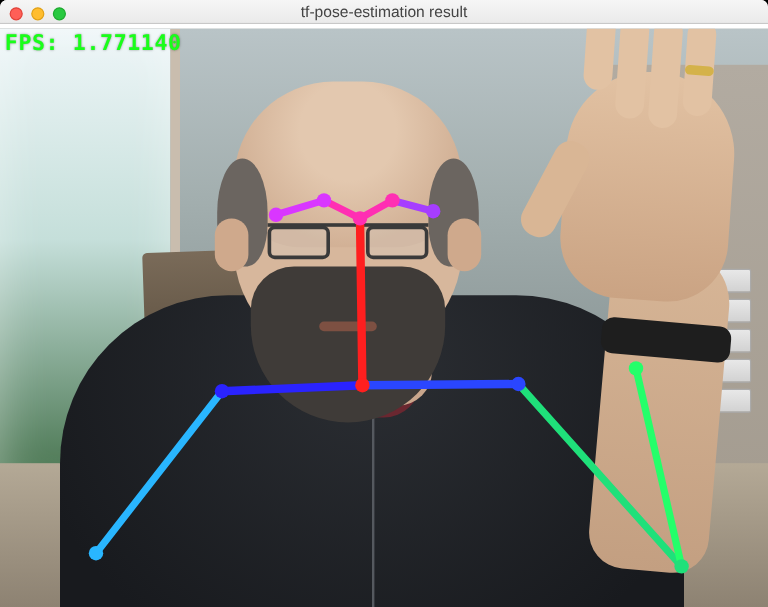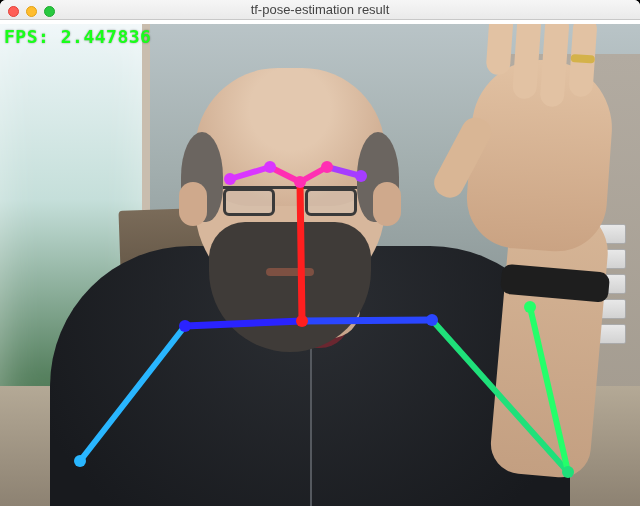--- a/index.html
+++ b/index.html
@@ -260,16 +260,16 @@
           <circle cx="432" cy="296" r="6" fill="#2a46ff"></circle>
           <circle cx="80" cy="437" r="6" fill="#29b6ff"></circle>
           <circle cx="568" cy="448" r="6" fill="#1fe07a"></circle>
           <circle cx="530" cy="283" r="6" fill="#24ff6a"></circle>
         </g>
     </svg>
 
     <div class="fps" style="color: rgb(25, 255, 25);">
       <span>FPS:</span>
       <span> </span>
-      <span>2.447836</span>
+      <span>1.771140</span>
     </div>
   </div>
 </div>
 
 </body></html>

